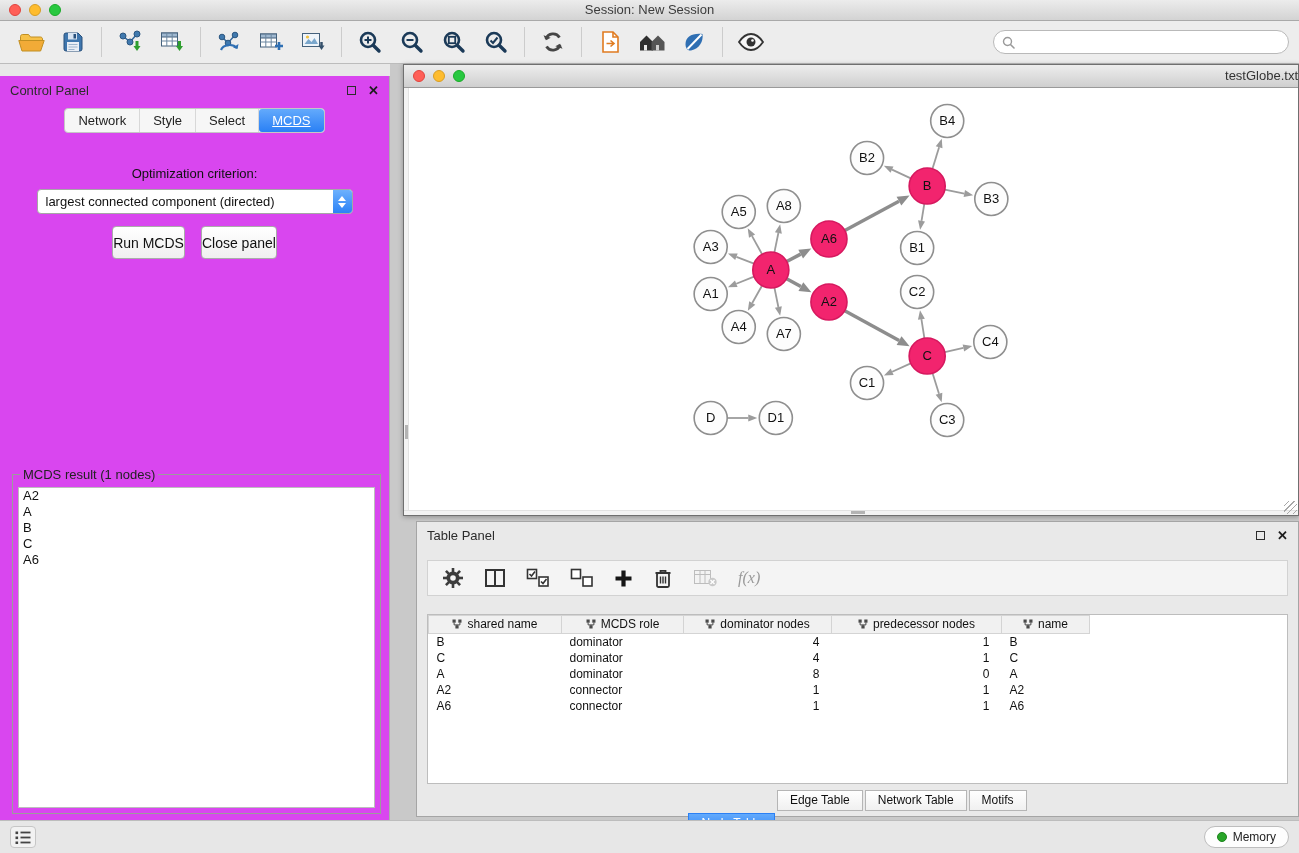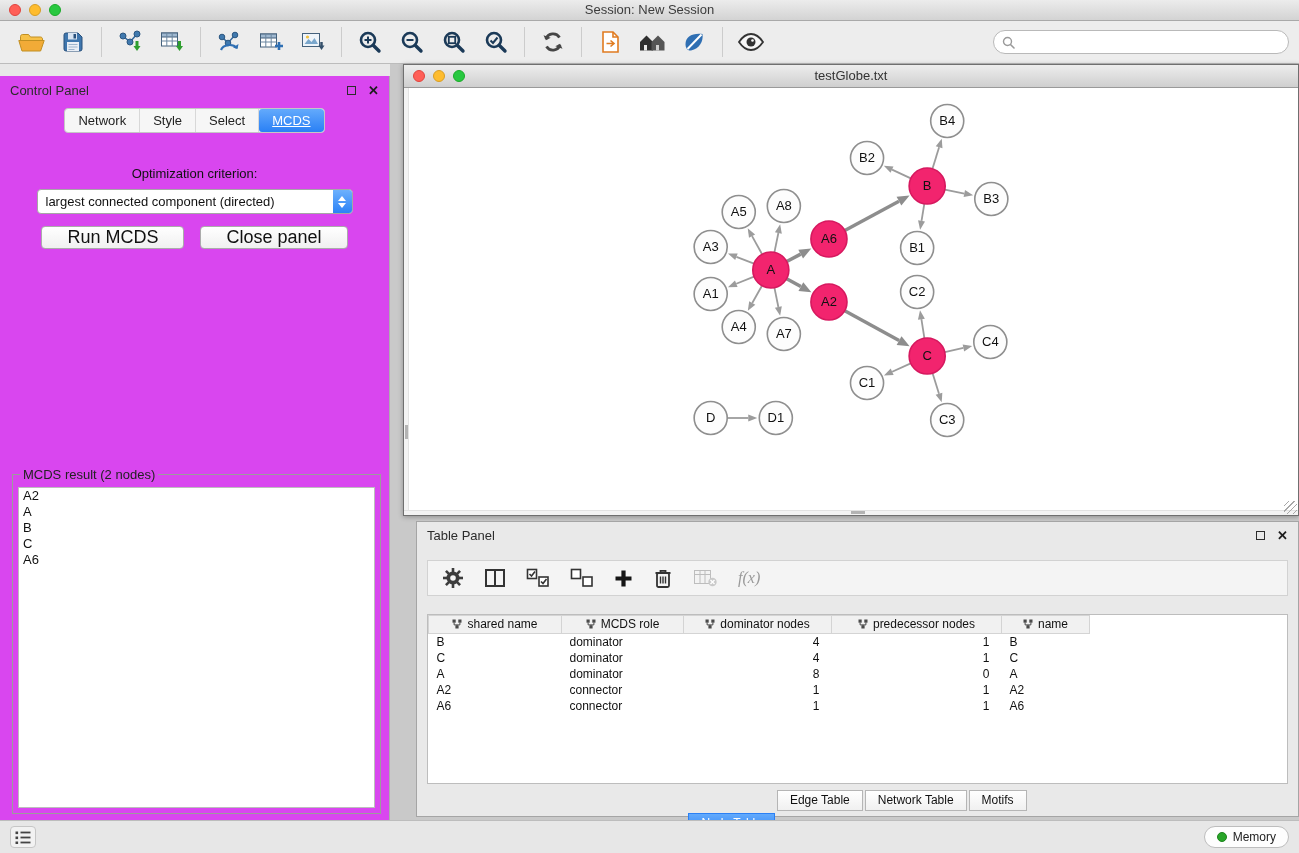--- a/index.html
+++ b/index.html
@@ -35,32 +35,32 @@
   .cp-tab{padding:4px 13px;font-size:13px;color:#222;cursor:pointer;border-right:1px solid #d8d8d8;}
   .cp-tab:last-child{border-right:none;}
   .cp-tab.active{background:linear-gradient(#63aafc,#2a80f5);color:#fff;border-radius:3px;border-right:none;text-decoration:underline;}
   .opt-label{text-align:center;font-size:13px;color:#111;margin-top:33px;}
   .dropdown{width:316px;height:25px;margin:8px auto 0;background:#fff;border:1px solid #a6a6a6;border-radius:4px;display:flex;align-items:center;position:relative;cursor:pointer;}
   .dropdown .dd-value{flex:1;font-size:13px;color:#111;padding-left:8px;white-space:nowrap;overflow:hidden;}
   .dd-stepper{width:19px;height:23px;background:linear-gradient(#6db1fd,#2c82f6);border-radius:0 3px 3px 0;display:flex;flex-direction:column;align-items:center;justify-content:center;gap:2px;}
   .dd-stepper .up{width:0;height:0;border-left:4px solid transparent;border-right:4px solid transparent;border-bottom:5px solid #fff;}
   .dd-stepper .down{width:0;height:0;border-left:4px solid transparent;border-right:4px solid transparent;border-top:5px solid #fff;}
   .cp-buttons{display:flex;justify-content:center;gap:16px;margin-top:12px;}
-  .cp-btn{height:23px;padding:0 25px;font-size:18px;color:#111;background:linear-gradient(#ffffff,#f0f0f0);border:1px solid #ababab;border-radius:4px;cursor:pointer;font-family:"Liberation Sans",sans-serif;}
+  .cp-btn{height:33px;padding:0 0;font-size:14px;color:#111;background:linear-gradient(#ffffff,#f0f0f0);border:1px solid #ababab;border-radius:4px;cursor:pointer;font-family:"Liberation Sans",sans-serif;}
   .result-fieldset{position:absolute;left:12px;right:8px;top:391px;bottom:18px;border:1px solid #9c9c9c;padding:5px;}
   .result-fieldset legend{font-size:13px;color:#222;padding:0 3px;margin-left:2px;}
   .result-list{width:100%;height:100%;background:#fff;border:1px solid #bdbdbd;overflow:auto;font-size:13px;color:#111;}
   .result-item{height:16px;line-height:16px;padding:0 4px;}
 
   
   .desktop{position:absolute;left:390px;top:64px;right:0;height:756px;background:#c9c9c9;}
   .net-window{position:absolute;left:13px;top:0;right:0;height:452px;background:#fff;border:1px solid #6f6f6f;box-shadow:0 1px 5px rgba(0,0,0,.3);}
   .net-titlebar{height:23px;background:linear-gradient(#ededed,#cfcfcf);border-bottom:1px solid #9a9a9a;position:relative;}
   .net-titlebar .traffic{top:5px;left:9px;}
-  .net-title{text-align:center;line-height:22px;font-size:13px;color:#333;}
+  .net-title{text-align:right;line-height:22px;font-size:13px;color:#333;}
   .net-canvas{position:absolute;top:23px;left:0;right:0;bottom:0;background:#fff;overflow:hidden;}
   .net-canvas svg.graph{position:absolute;left:0;top:0;width:100%;height:100%;}
   .v-strip{position:absolute;left:0;top:0;bottom:0;width:5px;background:#f3f3f3;border-right:1px solid #e2e2e2;}
   .v-thumb{position:absolute;left:1px;top:79%;width:3px;height:14px;background:#b3b3b3;}
   .h-strip{position:absolute;left:0;right:0;bottom:0;height:5px;background:#f3f3f3;border-top:1px solid #e2e2e2;}
   .h-thumb{position:absolute;left:50%;bottom:1px;width:14px;height:3px;background:#b3b3b3;}
   .resize-grip{position:absolute;right:1px;bottom:1px;width:13px;height:13px;background:repeating-linear-gradient(135deg,transparent 0 3px,#a8a8a8 3px 4px);}
 
   
   .table-panel{position:absolute;left:26px;top:457px;right:0;height:296px;background:#e9e9e9;border:1px solid #a5a5a5;display:flex;flex-direction:column;}
@@ -263,21 +263,21 @@
       <span class="dd-stepper">
           <span class="up"></span>
           <span class="down"></span>
         </span>
     </div>
     <div class="cp-buttons">
       <button class="cp-btn">Run MCDS</button>
       <button class="cp-btn">Close panel</button>
     </div>
     <fieldset class="result-fieldset">
-      <legend>MCDS result (2 nodes)</legend>
+      <legend>MCDS result (1 nodes)</legend>
       <div class="result-list" id="result-list">
           <div class="result-item">A2</div>
           <div class="result-item">A</div>
           <div class="result-item">B</div>
           <div class="result-item">C</div>
           <div class="result-item">A6</div>
         </div>
     </fieldset>
   </div>
 

